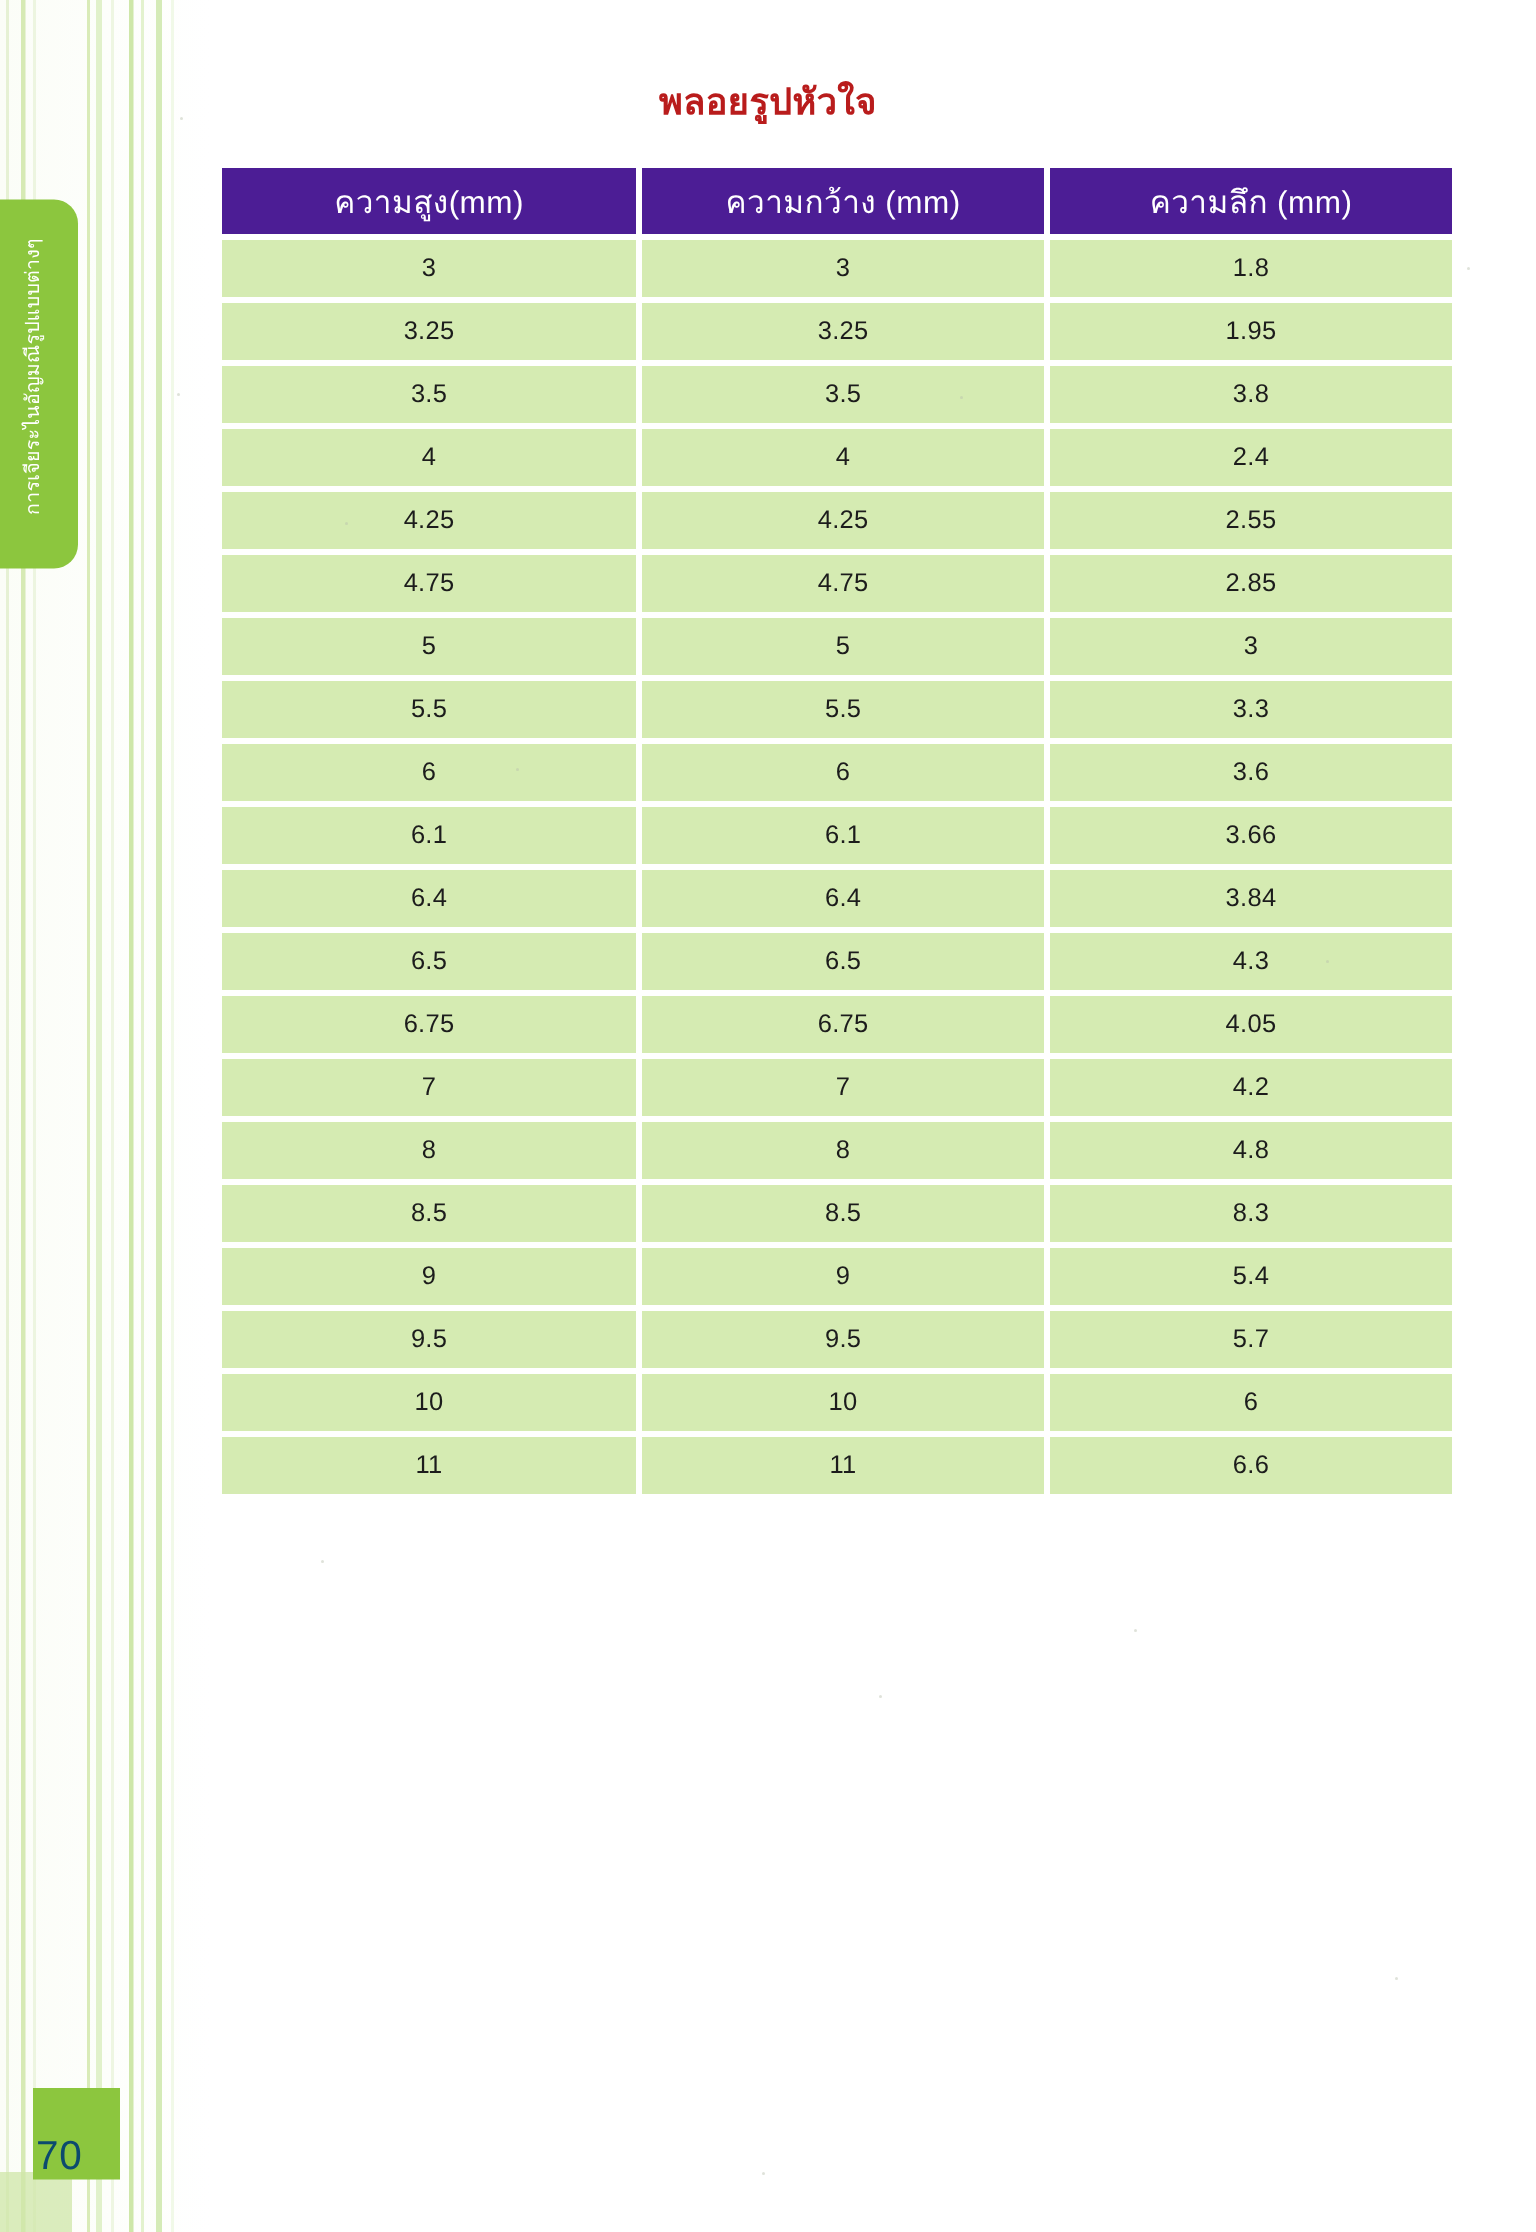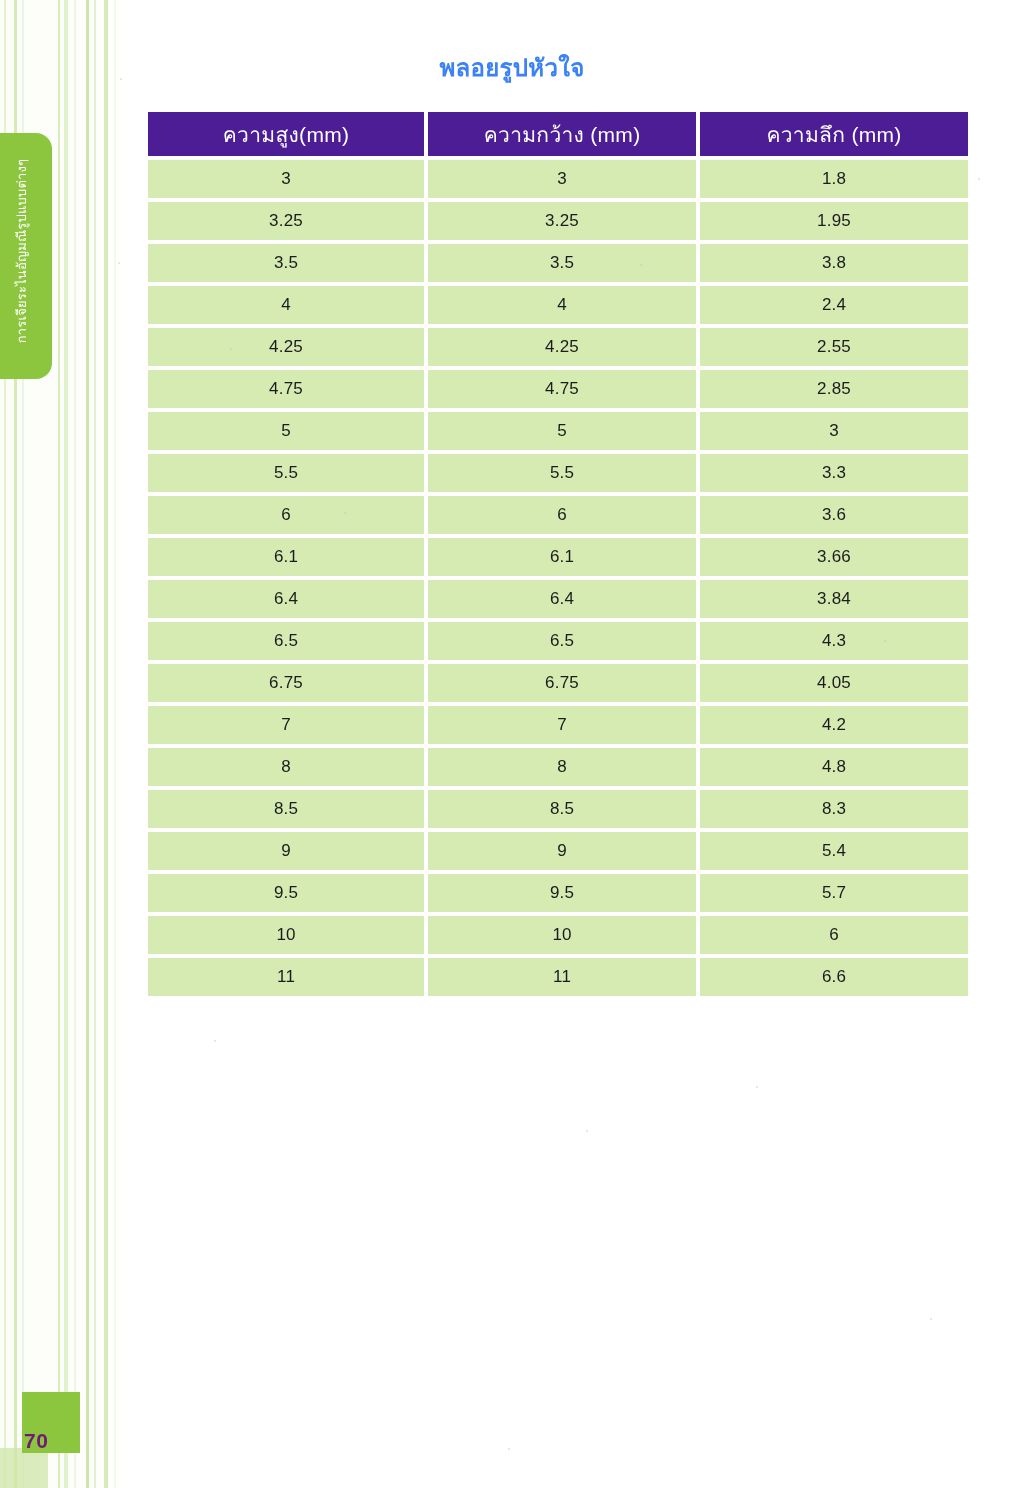--- a/index.html
+++ b/index.html
@@ -69,21 +69,21 @@
 
   
   .doc-title {
     position: absolute;
     top: 48px;
     left: 0;
     width: 1024px;
     text-align: center;
     font-size: 24px;
     font-weight: bold;
-    color: #3b82f6;
+    color: #b91c1c;
     letter-spacing: 0.3px;
   }
 
   
   .table-wrap {
     position: absolute;
     left: 148px;
     top: 112px;
     width: 828px;
   }
@@ -123,23 +123,23 @@
     left: 22px;
     top: 1392px;
     width: 58px;
     height: 61px;
     background: #8cc63e;
   }
   .page-num {
     position: absolute;
     left: 2px;
     bottom: 2px;
-    color: #701a75;
-    font-size: 21px;
-    font-weight: bold;
+    color: #0c4a6e;
+    font-size: 27px;
+    font-weight: normal;
     letter-spacing: 0.5px;
     line-height: 1;
   }
   .page-num-ghost {
     position: absolute;
     left: 0px;
     top: 1448px;
     width: 48px;
     height: 40px;
     background: #cfe6a8;

